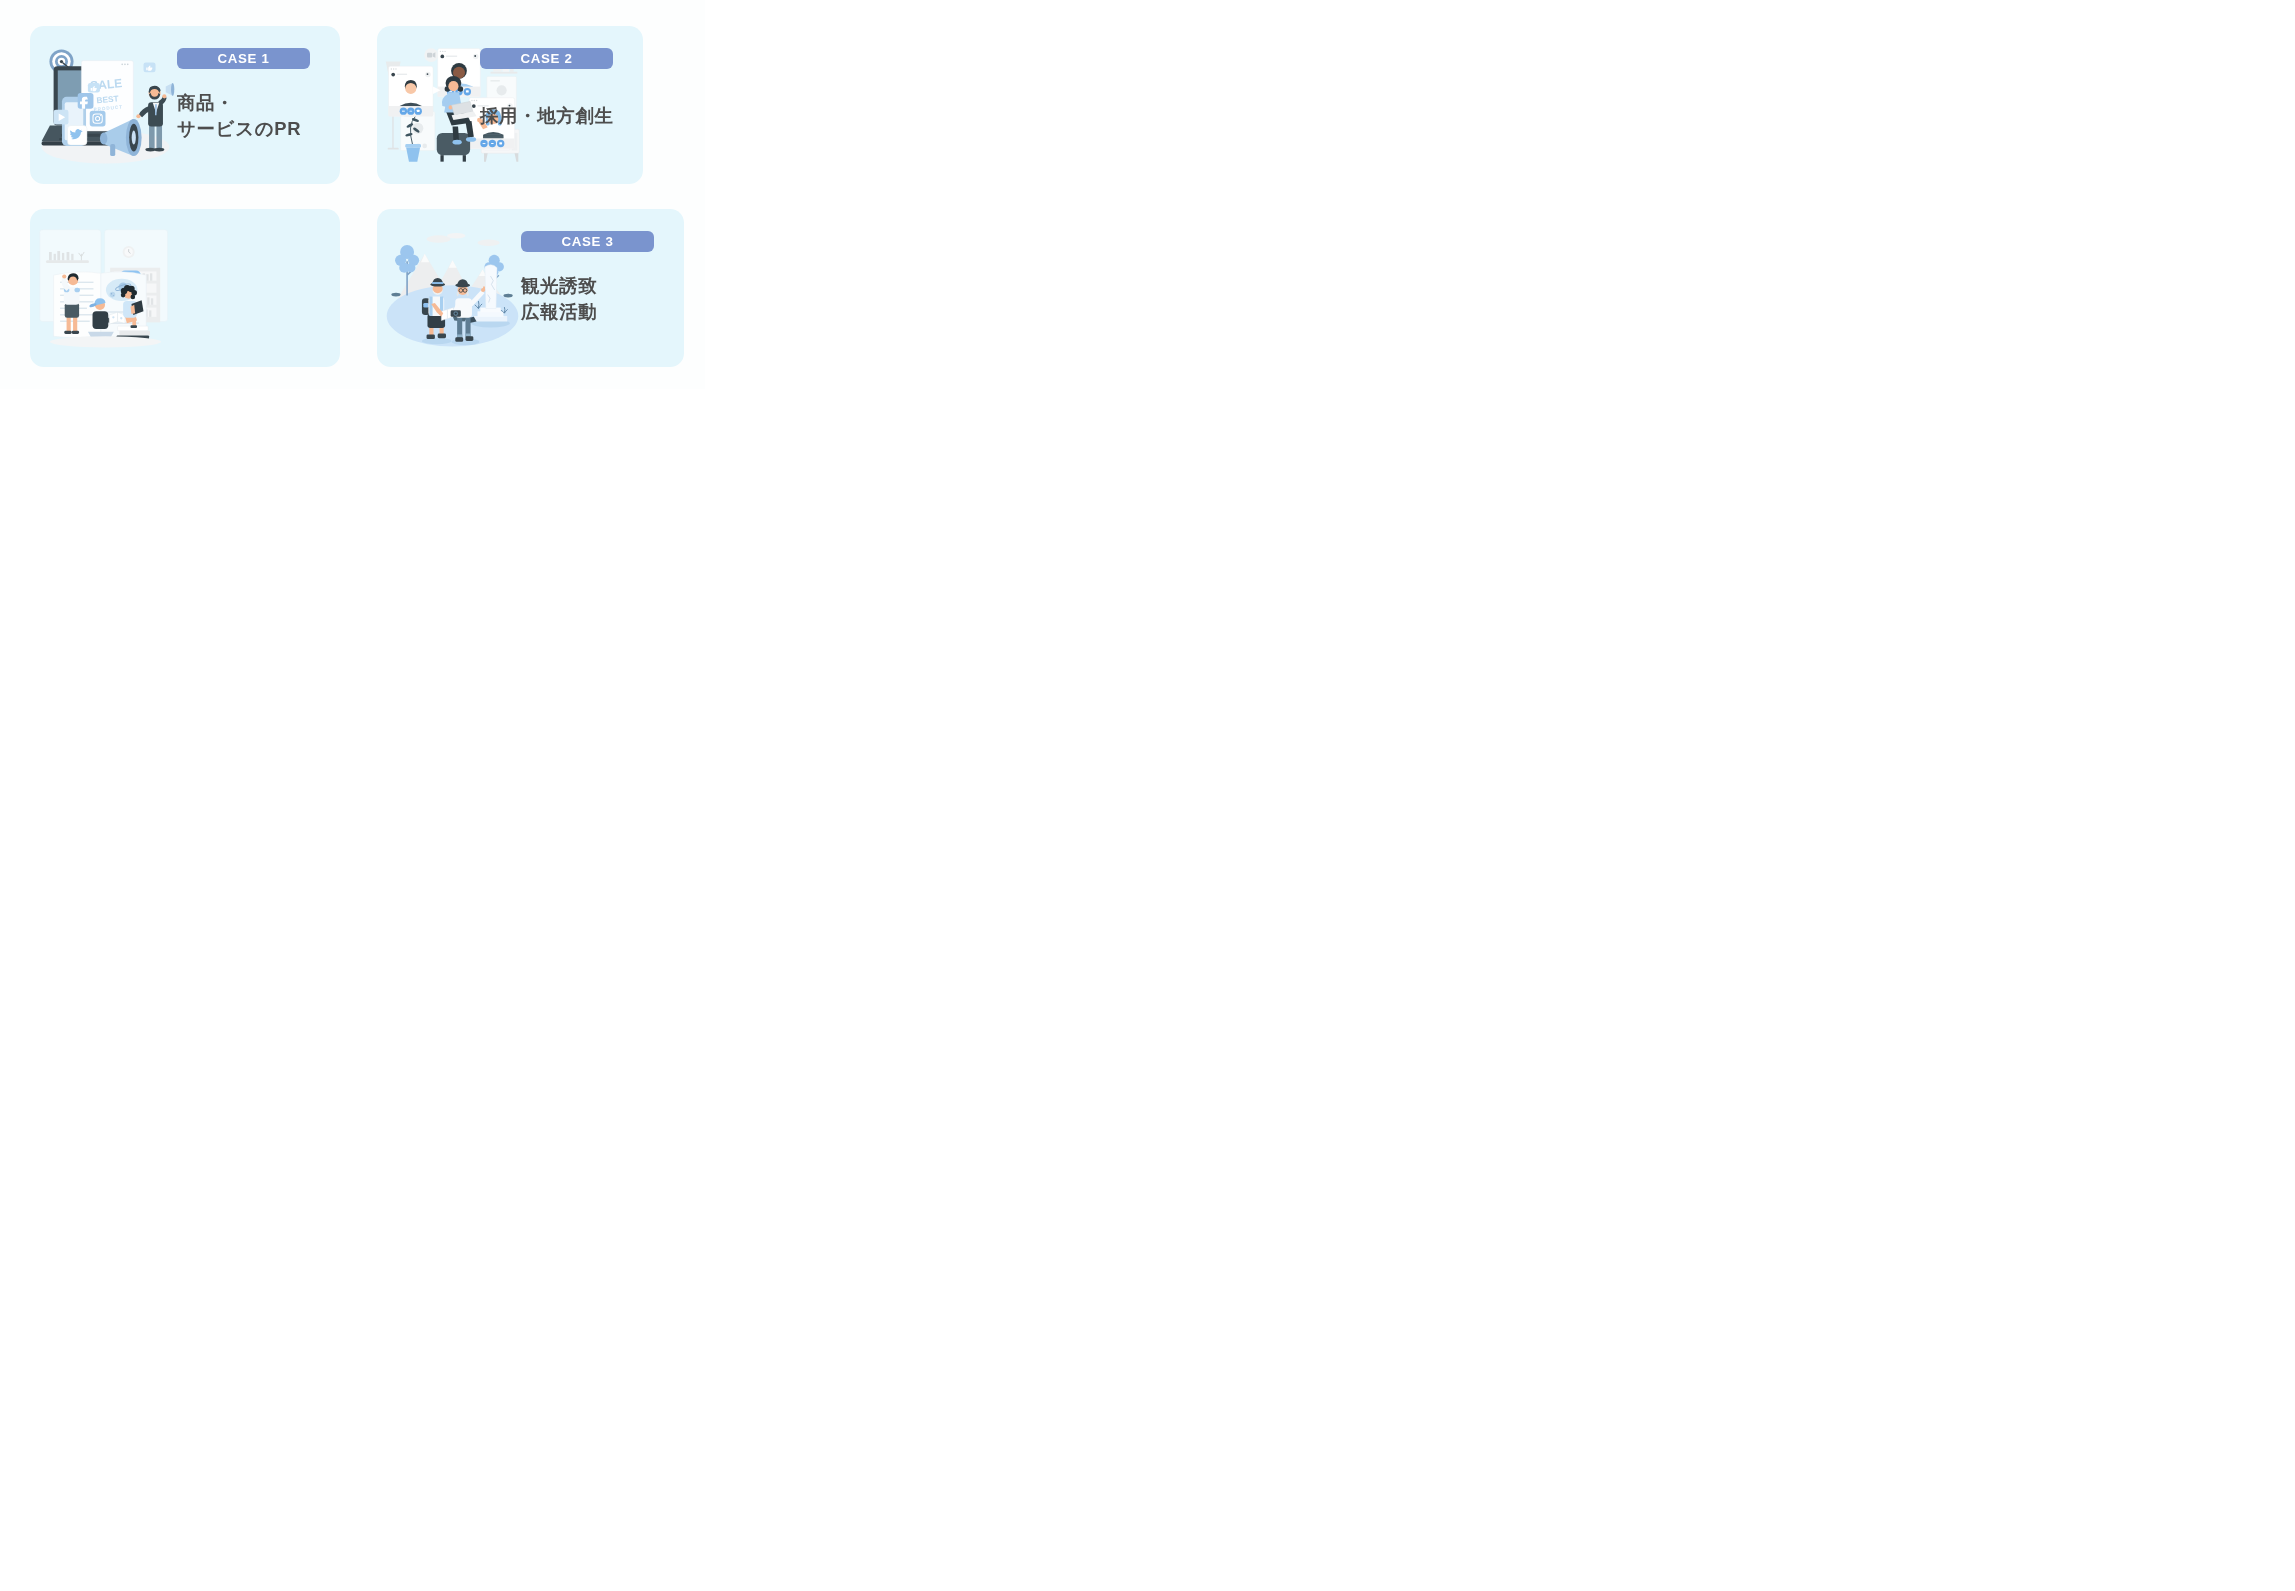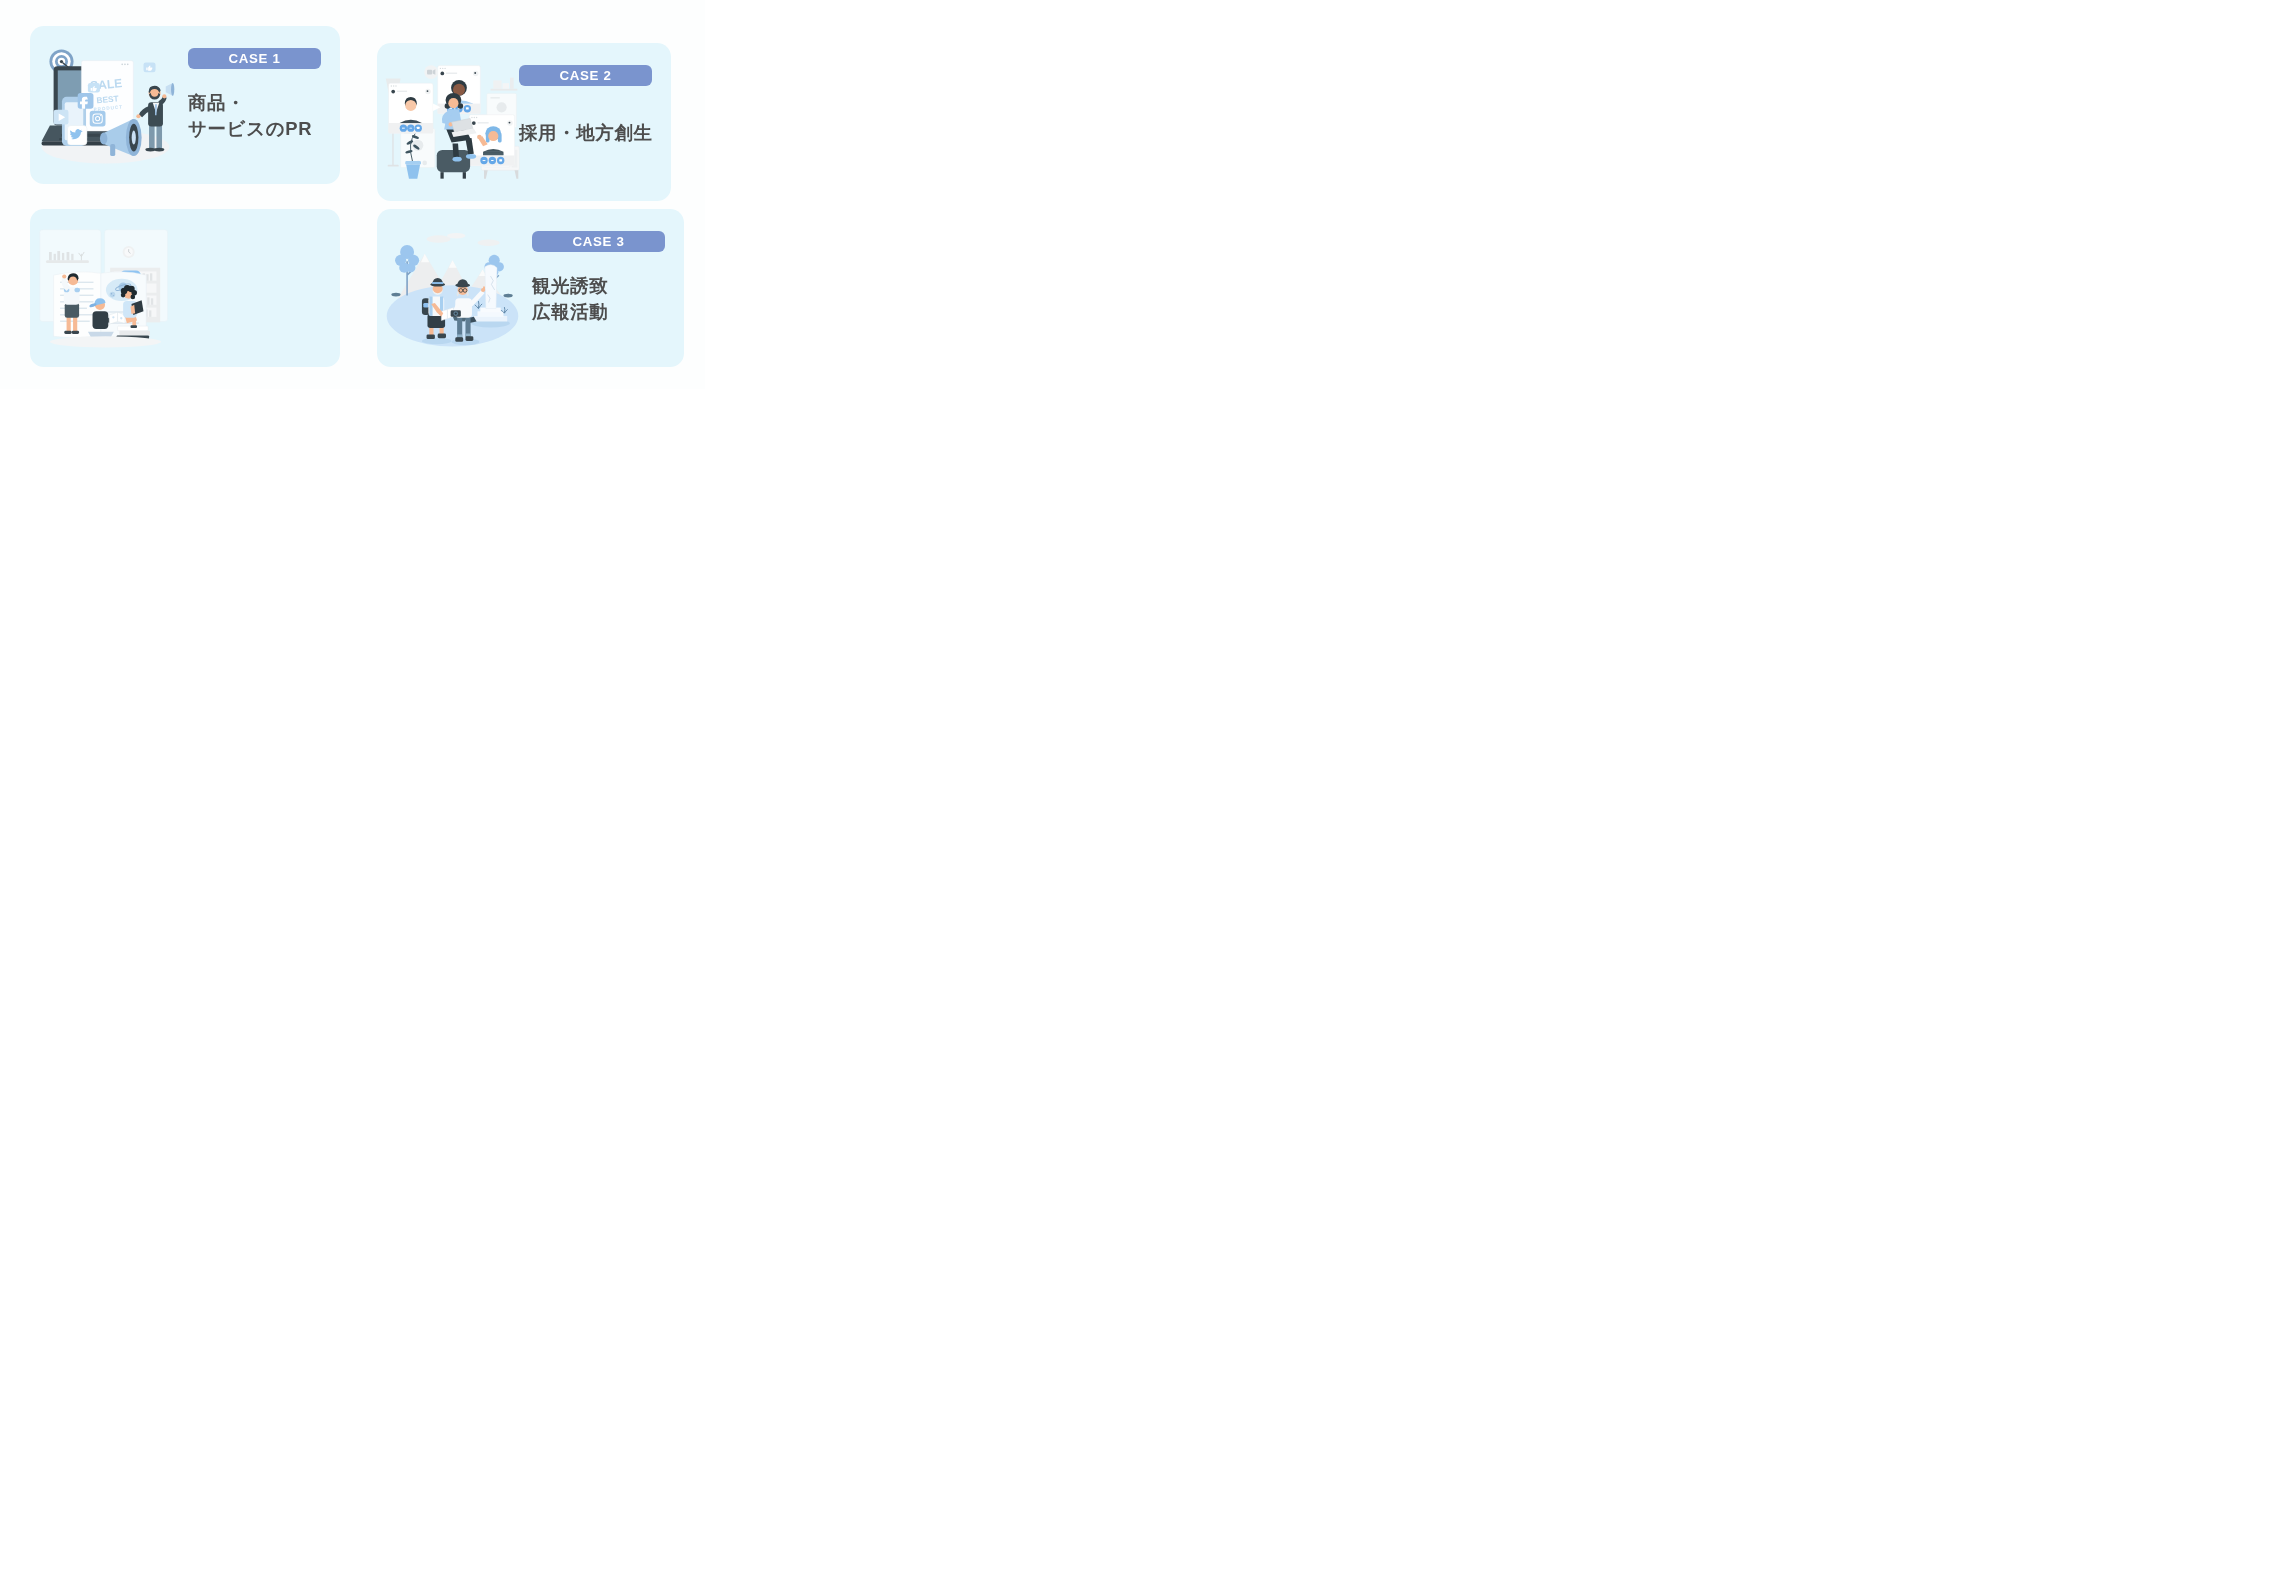--- a/index.html
+++ b/index.html
@@ -1,25 +1,25 @@
 <!DOCTYPE html>
 <html style="font-size:7.3px"><head>
 <meta charset="utf-8">
 <style>
   html,body{margin:0;padding:0;background:#FFFFFF;}
   body{font-family:"Liberation Sans","DejaVu Sans",sans-serif;}
   .stage{position:relative;width:705px;height:389px;background:#FDFEFE;overflow:hidden;}
   .card{position:absolute;background:#E4F6FC;border-radius:13.8px;}
   #card1{left:30px;top:26px;width:310px;height:158px;}
-  #card2{left:377px;top:26px;width:294px;height:158px;margin-top:17px;}
+  #card2{left:377px;top:26px;width:266px;height:158px;}
   #card3{left:30px;top:209px;width:310px;height:158px;}
   #card4{left:377px;top:209px;width:307px;height:158px;}
   .illu{position:absolute;left:5.5px;top:15.6px;width:139px;height:123px;}
   .illu svg{width:100%;height:100%;display:block;}
-  .panel{position:absolute;right:19px;top:21.6px;width:133px;display:flex;flex-direction:column;}
+  .panel{position:absolute;right:30px;top:21.6px;width:133px;display:flex;flex-direction:column;}
   .badge{height:21.6px;border-radius:6px;background:#7A94CE;color:#FFFFFF;display:flex;align-items:center;justify-content:center;font-size:13.3px;font-weight:bold;letter-spacing:0.7px;}
   .title-area{height:93px;display:flex;flex-direction:column;justify-content:center;}
   .title-line{font-size:18.4px;font-weight:bold;color:#4D4D4D;line-height:1.38;letter-spacing:0.7px;white-space:nowrap;}
   .svgtext{font-family:"Liberation Sans","DejaVu Sans",sans-serif;font-weight:bold;}
 </style>
 </head>
 <body>
 
 <div class="stage">
 

